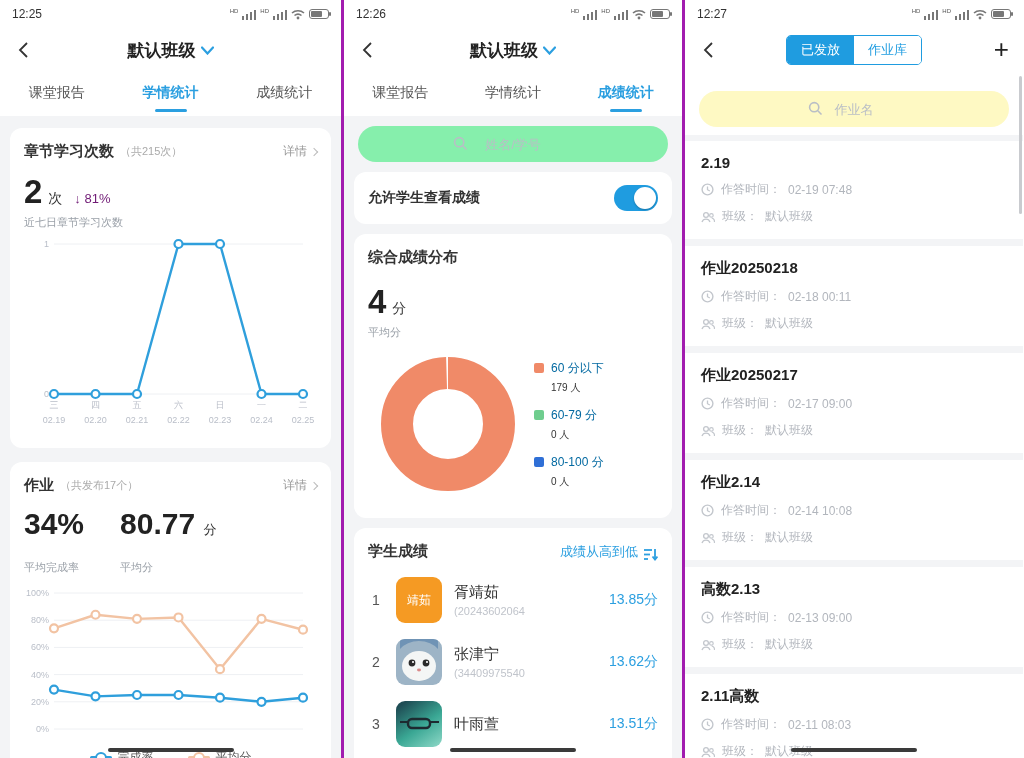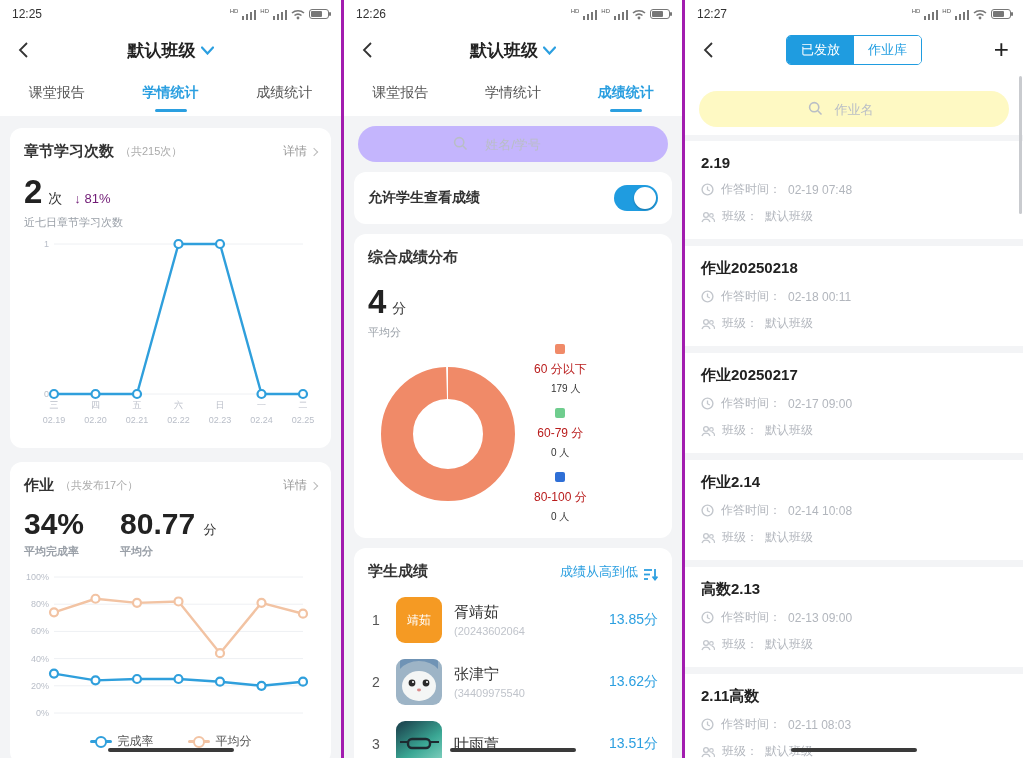--- a/index.html
+++ b/index.html
@@ -39,44 +39,44 @@
 
   .bigrow { display:flex; align-items:baseline; margin-top:12px; gap:6px; }
   .bigval { font-size:33px; font-weight:bold; color:#222; }
   .bigunit { font-size:14px; color:#333; }
   .delta { font-size:13px; color:#701a75; margin-left:6px; }
   .caption { font-size:11px; color:#9aa0a8; margin-top:4px; }
 
   .statrow { display:flex; gap:36px; margin-top:12px; }
   .stat .v { font-size:30px; font-weight:bold; color:#222; }
   .stat .u { font-size:13px; color:#333; font-weight:normal; }
-  .stat .l { font-size:11px; color:#9aa0a8; margin-top:3px;font-weight:bold; }
+  .stat .l { font-size:11px; color:#9aa0a8; margin-top:19px; }
 
   .legendrow { display:flex; justify-content:center; gap:34px; margin-top:4px; }
   .lgitem { display:flex; align-items:center; gap:6px; font-size:12px; color:#555; }
   .lgmark { width:22px; height:3px; border-radius:2px; position:relative; }
   .lgmark::after { content:""; position:absolute; left:50%; top:50%; transform:translate(-50%,-50%); width:8px; height:8px; border-radius:50%; background:#fff; border:2.5px solid currentColor; }
 
   
   .searcharea { background:#f3f4f6; padding:10px 14px 8px; }
   .searcharea.white { background:#fff; }
   .searchpill { position:relative; height:36px; border-radius:18px; }
   .searchpill input { width:100%; height:100%; border:0; outline:none; background:transparent; text-align:center; font-size:13px; color:#333; font-family:inherit; }
   .searchpill input::placeholder { color:#b9bec6; }
-  .pill-white { background:#c4b5fd; }
+  .pill-white { background:#86efac; }
   .pill-gray { background:#fef9c3;margin-top:9px; }
   .mag { position:absolute; top:10px; pointer-events:none; }
   .togglecard { background:#fff; border-radius:12px; margin:2px 10px 10px; padding:0 14px; height:52px; display:flex; align-items:center; justify-content:space-between; }
   .togglelabel { font-size:14px; color:#333; font-weight:bold; }
   .toggle { width:44px; height:26px; border-radius:13px; background:#1f9ce0; position:relative; cursor:pointer; }
   .toggle::after { content:""; position:absolute; right:2px; top:2px; width:22px; height:22px; border-radius:50%; background:#fff; box-shadow:0 1px 2px rgba(0,0,0,.25); }
 
   .donutrow { display:flex; align-items:center; margin-top:4px; }
   .dlegend { margin-left:6px; display:flex; flex-direction:column; gap:12px; }
-  .dleg .lab { display:flex; align-items:center; gap:7px; font-size:12px; color:#b91c1c;flex-direction:column; }
+  .dleg .lab { display:flex; align-items:center; gap:7px; font-size:12px; color:#0369a1; }
   .dleg .cnt { font-size:10px; color:#333; margin:4px 0 0 17px; }
   .sw { width:10px; height:10px; border-radius:2px; display:inline-block; }
 
   .stuhead { display:flex; align-items:center; justify-content:space-between; }
   .sort { color:#2b9fe0; font-size:13px; font-weight:normal; display:flex; align-items:flex-end; gap:5px; cursor:pointer; }
   .srow { display:flex; align-items:center; margin-top:16px; gap:12px; cursor:pointer; }
   .rank { width:16px; font-size:14px; color:#555; text-align:center; }
   .avatar { width:46px; height:46px; border-radius:9px; overflow:hidden; flex:0 0 46px;
     display:flex; align-items:center; justify-content:center; }
   .av-orange { background:#f59a23; color:#fff; font-size:12px; }

